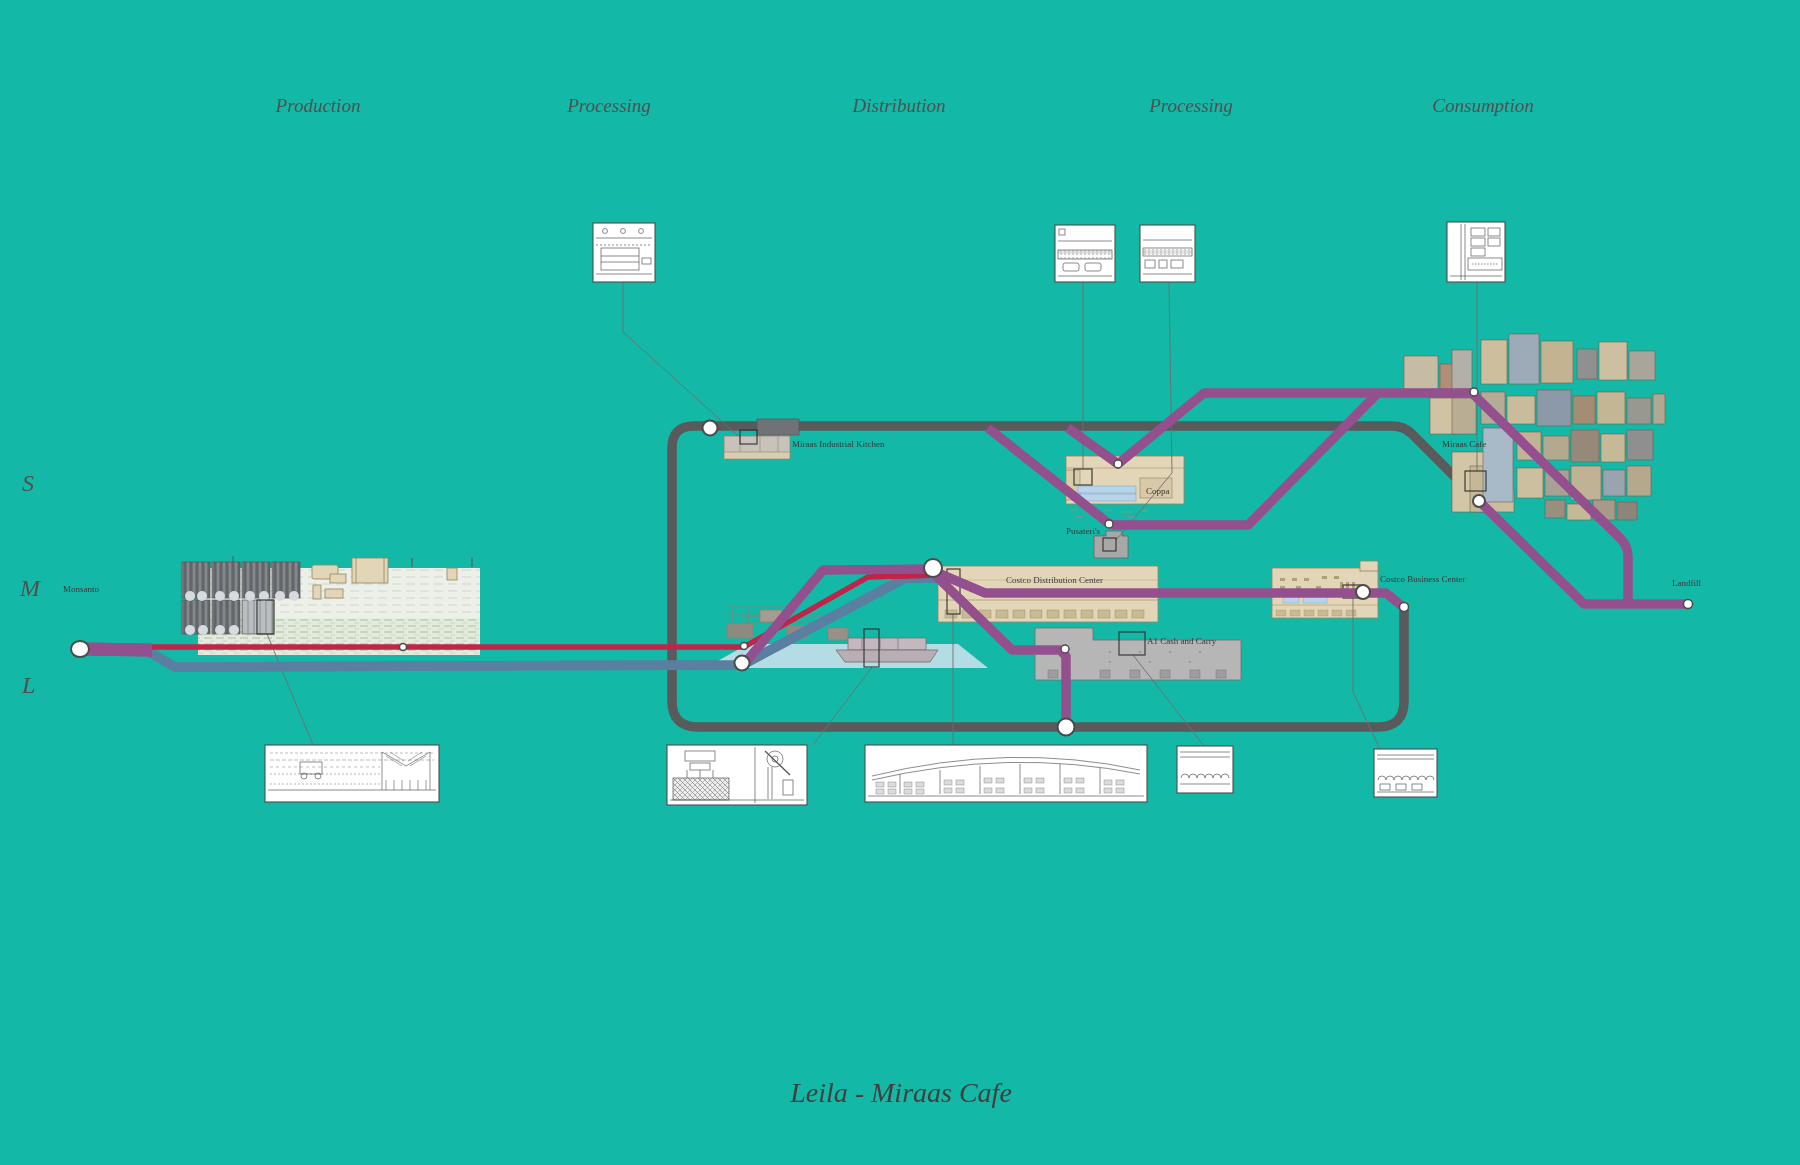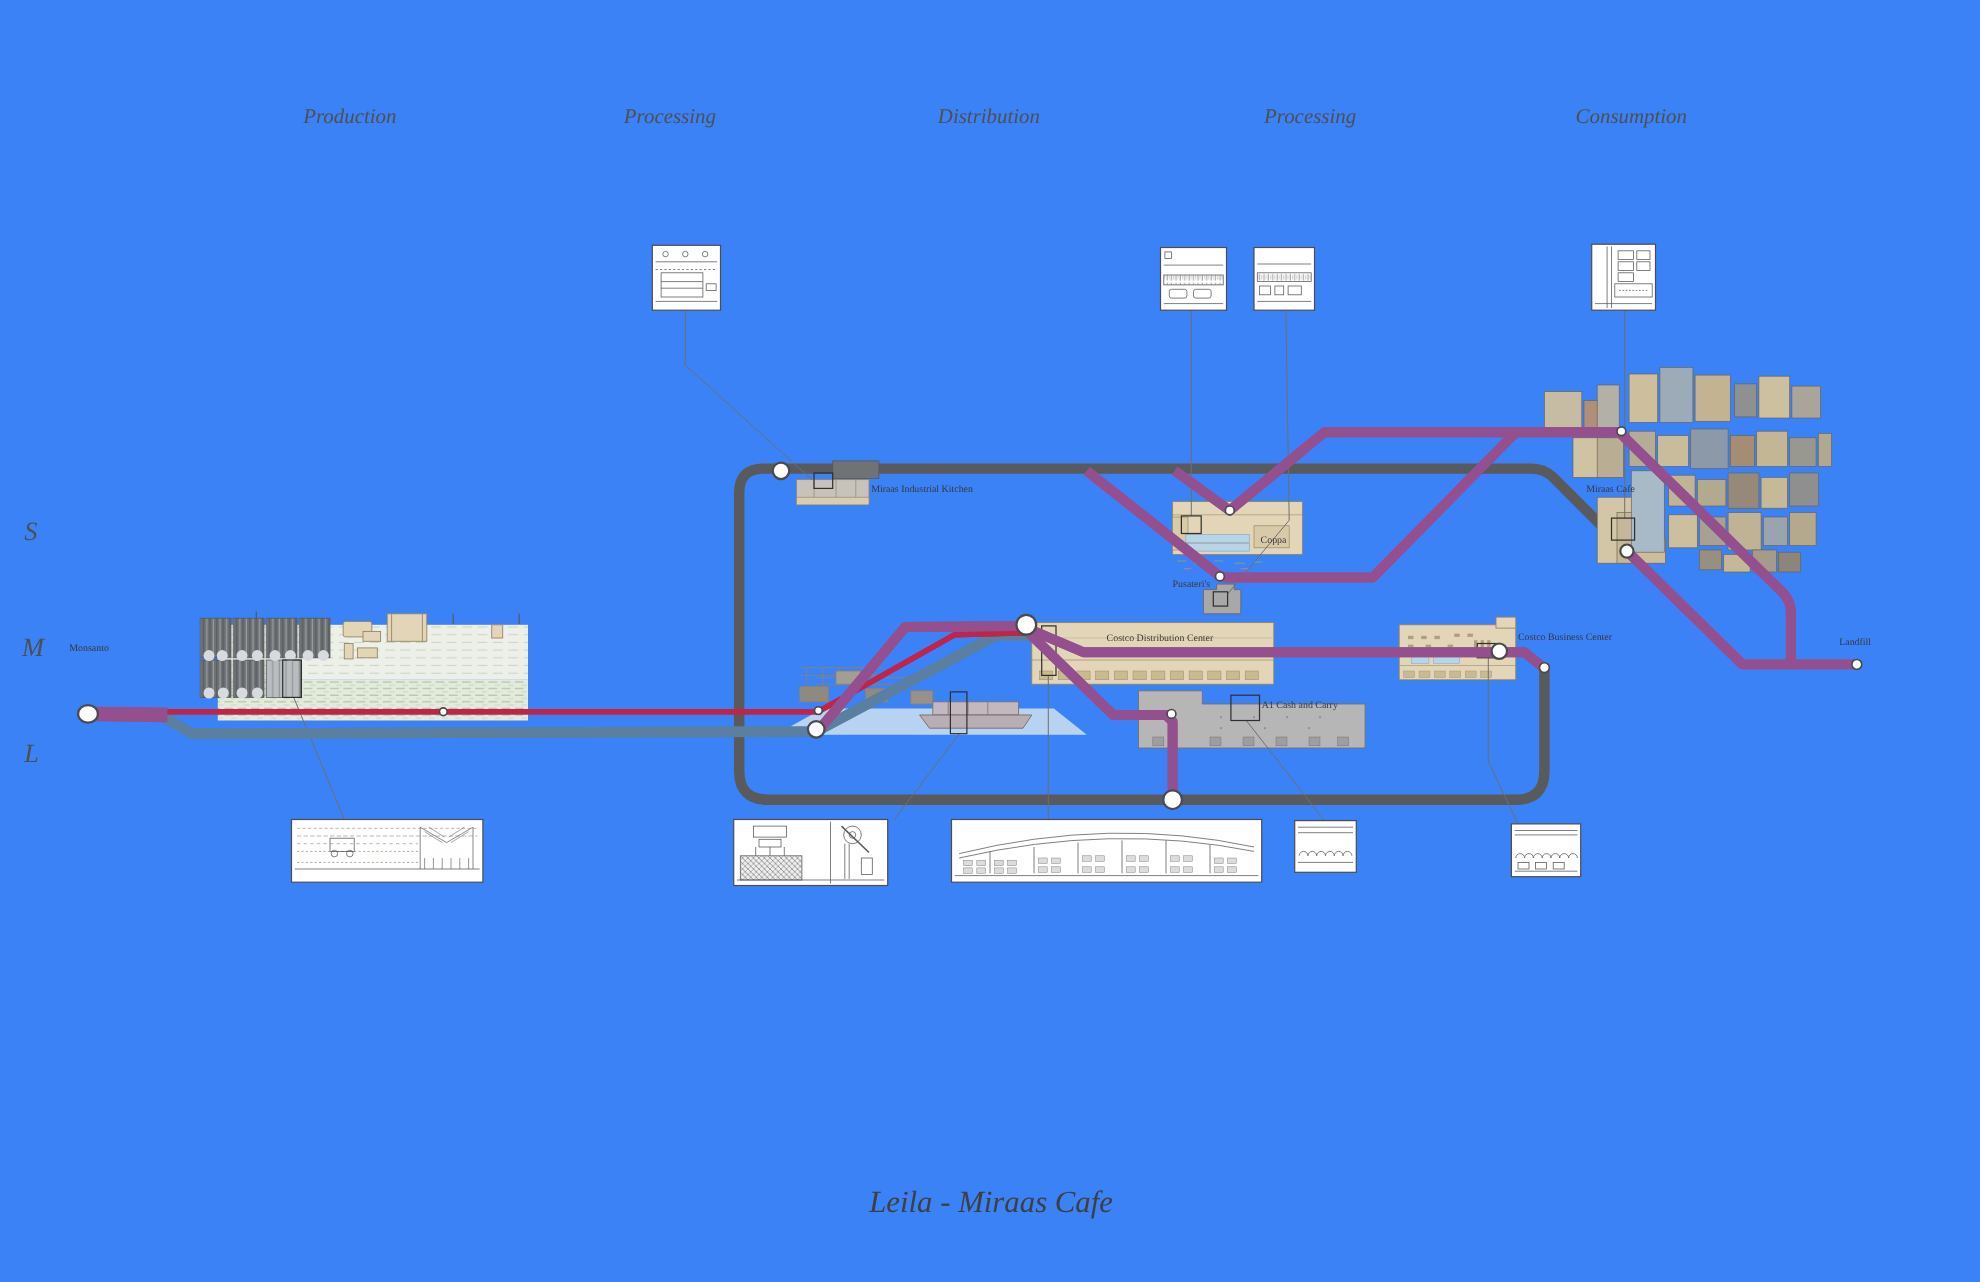--- a/index.html
+++ b/index.html
@@ -1,16 +1,16 @@
 <!DOCTYPE html>
 <html style="--route-magenta: #bb79b2; --route-magenta-edge: #94508e; --route-red: #ea3a5e; --route-red-edge: #bf2449; --route-blue: #87a4c3; --route-blue-edge: #5a7fa0; --route-gray: #595a5c; --node-border: #4a4a4a; --label: #383838; --stage-label: #4f4f4f; --building-tan: #e3d6b8; --building-tan-border: #95845f; --building-gray: #b5b5b5; --water: #cfe2f0; --field: #edf0e9; --greenhouse: #6f7275;"><head>
 <meta charset="utf-8">
 <style>
   html,body{margin:0;padding:0;background:#ffffff;}
-  .canvas{position:relative;width:1800px;height:1165px;background:#3b82f6;overflow:hidden;
+  .canvas{position:relative;width:1800px;height:1165px;background:#14b8a6;overflow:hidden;
           font-family:"Liberation Serif",serif;text-decoration:underline;}
   svg{display:block;}
   
   .gray-route{stroke:var(--route-gray);stroke-width:9.5;fill:none;stroke-linejoin:round;}
   .mag-outer{stroke:var(--route-magenta-edge);stroke-width:9;fill:none;stroke-linejoin:round;}
   .mag-inner{stroke:var(--route-magenta);stroke-width:6;fill:none;stroke-linejoin:round;}
   .mag-stub-outer{stroke:var(--route-magenta-edge);stroke-width:13;fill:none;}
   .mag-stub-inner{stroke:var(--route-magenta);stroke-width:9.5;fill:none;}
   .red-outer{stroke:var(--route-red-edge);stroke-width:5;fill:none;stroke-linejoin:round;}
   .red-inner{stroke:var(--route-red);stroke-width:3;fill:none;stroke-linejoin:round;}

